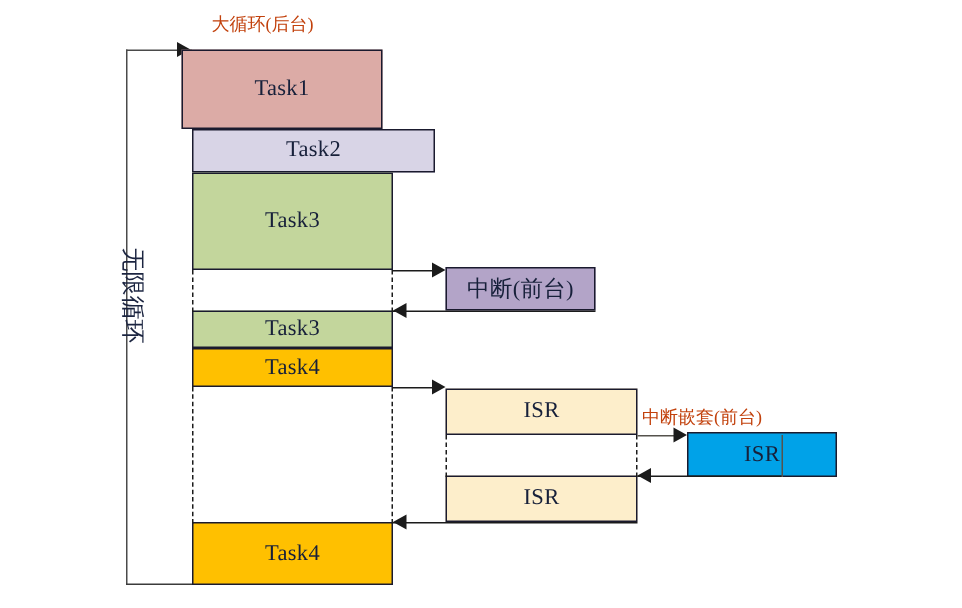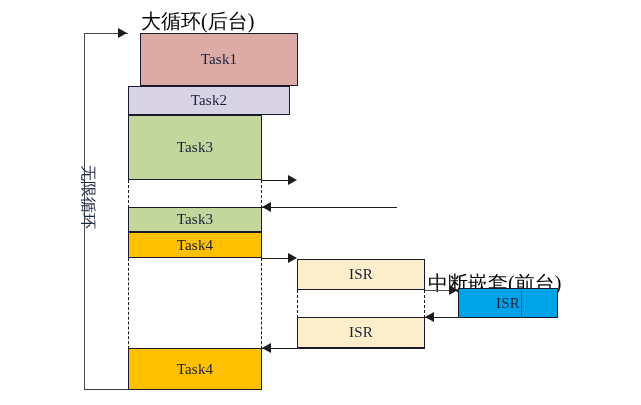--- a/index.html
+++ b/index.html
@@ -5,21 +5,21 @@
   html,body{margin:0;padding:0;background:#ffffff;}
   body{width:641px;height:405px;overflow:hidden;
        font-family:"Liberation Serif","DejaVu Serif",serif;}
   #stage{position:relative;width:641px;height:405px;background:#ffffff;}
 
   .box{position:absolute;box-sizing:border-box;border:1px solid #1a1a2e;
        display:flex;align-items:center;justify-content:center;
        color:#17203a;font-size:15px;letter-spacing:.2px;}
   .cjk{font-family:"Liberation Serif","DejaVu Serif",serif;}
 
-  .label{position:absolute;color:#000000;font-size:20px;white-space:nowrap;}
+  .label{position:absolute;color:#c2410c;font-size:12px;white-space:nowrap;}
 
   
   .hline{position:absolute;height:0;border-top:1.4px solid #1b1b1b;}
   .vline{position:absolute;width:0;border-left:1.4px solid #1b1b1b;}
   .hline.grey{border-top-color:#55524d;}
   .vline.grey{border-left-color:#55524d;}
 
   
   .vdash{position:absolute;width:0;border-left:1.4px dashed #1b1b1b;}
 
@@ -49,21 +49,21 @@
 
   <div class="label cjk" style="left:141px;top:8px;">大循环(后台)</div>
 
   <div class="bracket-top" style="left:84px;top:33px;width:44px;"></div>
   <div class="arr right" style="left:118px;top:28px;"></div>
   <div class="bracket" style="left:84px;top:33px;height:357px;"></div>
   <div class="bracket-bot" style="left:84px;top:389px;width:44px;"></div>
 
   <div class="vlabel cjk" style="left:98px;top:165px;">无限循环</div>
 
-  <div class="box" style="left:140px;top:33px;width:158px;height:53px;background:#dcaba6;">
+  <div class="box" style="left:121px;top:33px;width:134px;height:53px;background:#dcaba6;">
     <span>Task1</span>
   </div>
 
   <div class="box" style="left:128px;top:86px;width:162px;height:29px;background:#d8d4e6;">
     <span>Task2</span>
   </div>
 
   <div class="box" style="left:128px;top:115px;width:134px;height:65px;background:#c3d69c;">
     <span>Task3</span>
   </div>
@@ -81,20 +81,23 @@
   </div>
 
   <div class="vdash" style="left:128px;top:180px;height:28px;"></div>
   <div class="vdash" style="left:261px;top:180px;height:28px;"></div>
   <div class="vdash" style="left:128px;top:258px;height:91px;"></div>
   <div class="vdash" style="left:261px;top:258px;height:91px;"></div>
 
   <div class="hline" style="left:262px;top:180px;width:31px;"></div>
   <div class="arr right" style="left:288px;top:175px;"></div>
 
+  <div class="box cjk" style="left:297px;top:178px;width:100px;height:29px;background:#b3a4c8;">
+    <span>中断(前台)</span>
+  </div>
 
   <div class="hline" style="left:262px;top:207px;width:135px;"></div>
   <div class="arr left" style="left:262px;top:202px;"></div>
 
   <div class="hline" style="left:262px;top:258px;width:32px;"></div>
   <div class="arr right" style="left:288px;top:253px;"></div>
 
   <div class="box" style="left:297px;top:259px;width:128px;height:31px;background:#fdeecb;">
     <span>ISR</span>
   </div>

